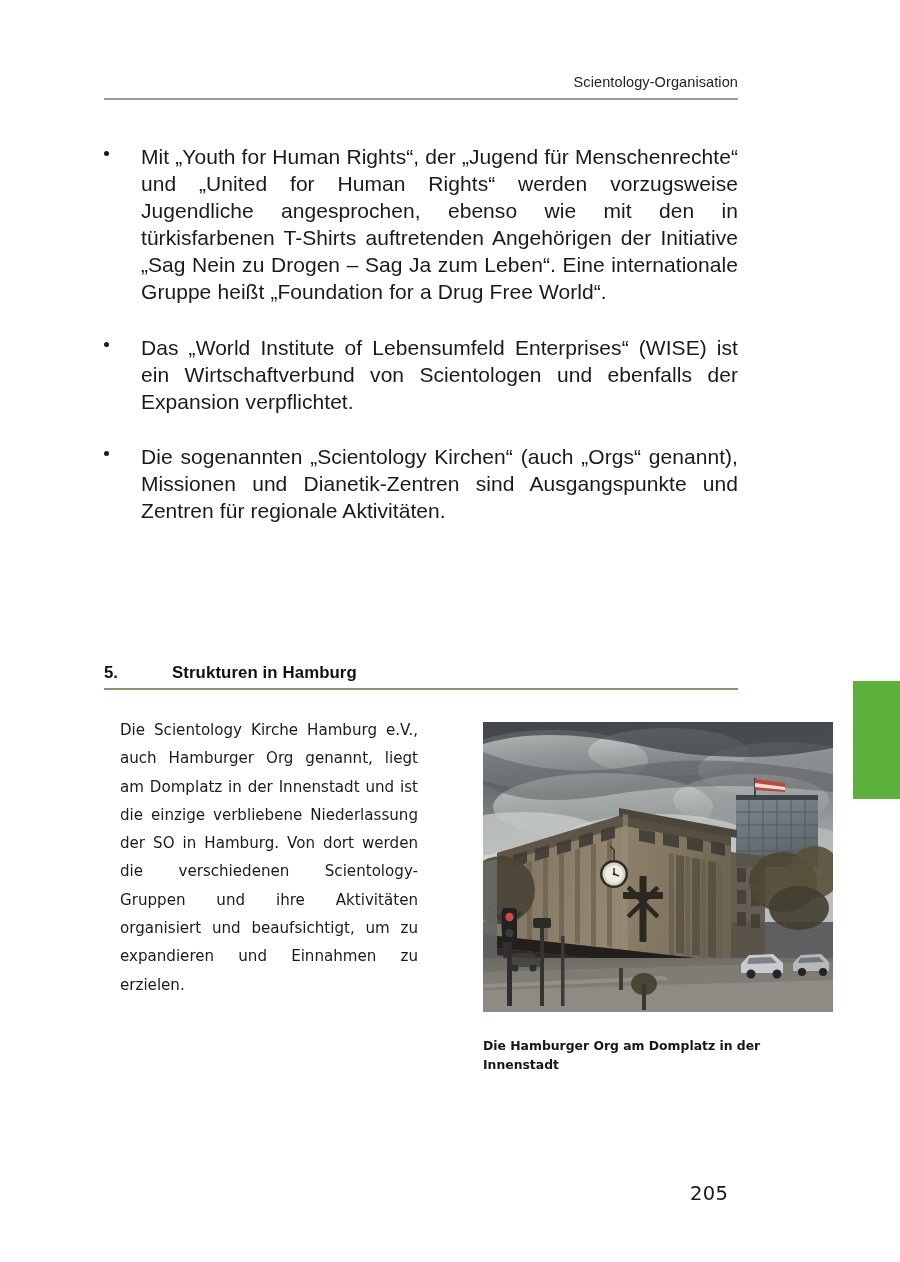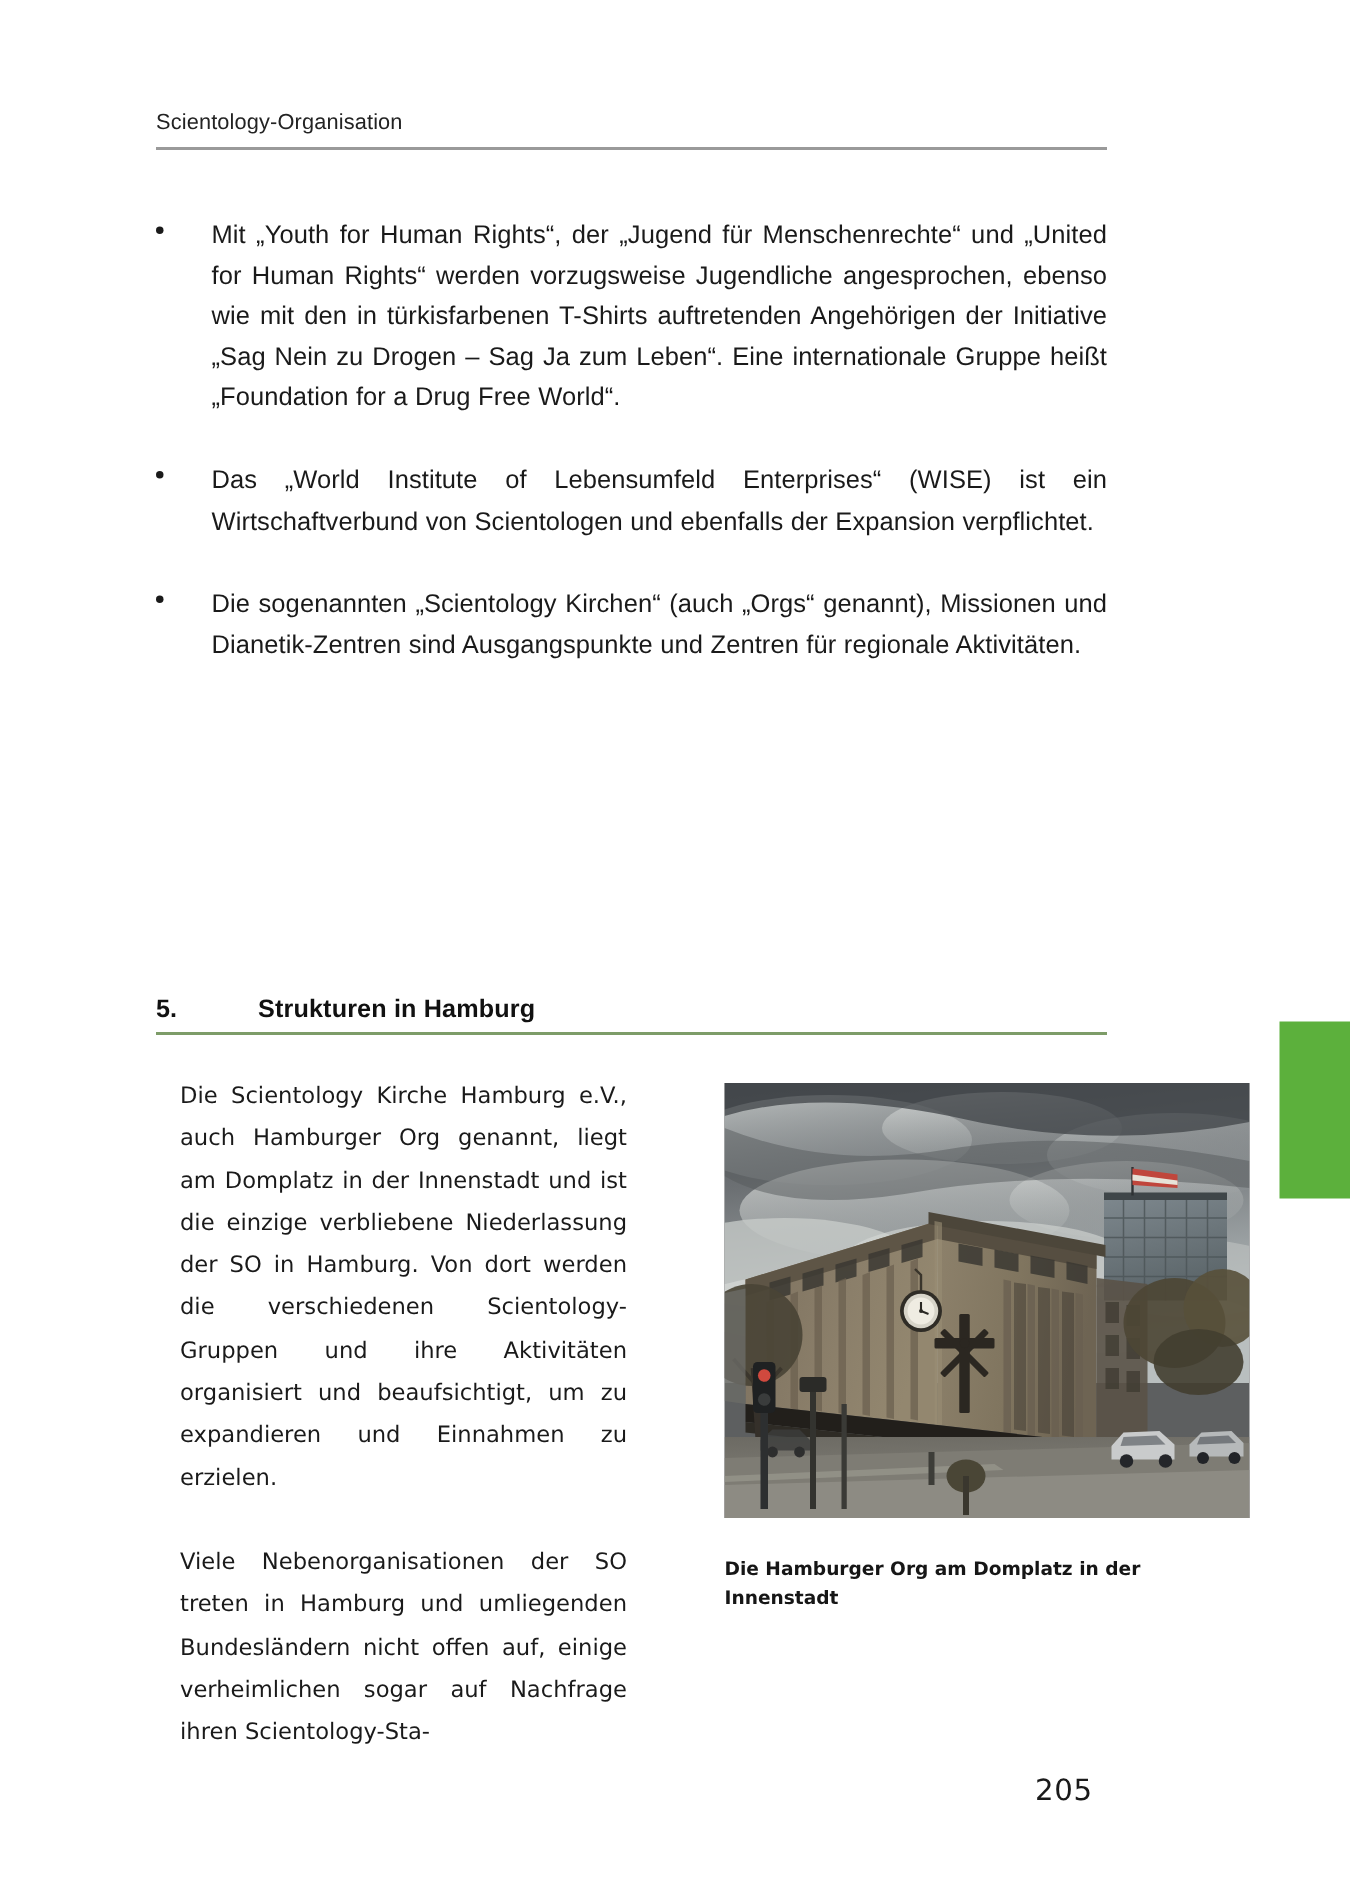--- a/index.html
+++ b/index.html
@@ -16,20 +16,21 @@
     font-family: "Liberation Sans", sans-serif;
     color: #1a1a1a;
   }
 
   
   .header {
     position: absolute;
     left: 104px;
     top: 74px;
     width: 634px;
+    text-align: right;
   }
   .header-title {
     font-family: "Liberation Sans", sans-serif;
     font-size: 14.5px;
     font-weight: 400;
     color: #232323;
     letter-spacing: 0.1px;
     display: block;
   }
   .header-rule {
@@ -59,21 +60,21 @@
     left: 0px;
     top: 8px;
     width: 5px;
     height: 5px;
     border-radius: 50%;
     background: #1a1a1a;
   }
   .bullet-text {
     display: block;
     font-family: "Liberation Sans", sans-serif;
-    font-size: 17px;
+    font-size: 21px;
     line-height: 27.1px;
     text-align: justify;
     text-align-last: left;
     color: #1a1a1a;
     letter-spacing: 0.05px;
     word-spacing: 0.2px;
   }
 
   
   .section-head {
@@ -205,21 +206,20 @@
   <div class="section-head">
     <div class="section-head-row">
       <span class="section-number">5.</span>
       <span class="section-title">Strukturen in Hamburg</span>
     </div>
     <div class="section-rule"></div>
   </div>
 
   <div class="col-left">
     <span class="body-para">Die Scientology Kirche Hamburg e.V., auch Hamburger Org genannt, liegt am Domplatz in der Innenstadt und ist die einzige verbliebene Niederlassung der SO in Hamburg. Von dort werden die verschiedenen Scientology-Gruppen und ihre Aktivitäten organisiert und beaufsichtigt, um zu expandieren und Einnahmen zu erzielen.</span>
-    <span class="body-para">Viele Nebenorganisationen der SO treten in Hamburg und umliegenden Bundesländern nicht offen auf, einige verheimlichen sogar auf Nachfrage ihren Scientology-Sta-</span>
   </div>
 
   <div class="figure">
     <div class="photo-frame">
       <svg class="photo-svg" viewBox="0 0 350 290" preserveAspectRatio="xMidYMid slice">
         <defs>
           <linearGradient id="skyGrad" x1="0" y1="0" x2="0.2" y2="1">
             <stop offset="0%" stop-color="#4e5256"></stop>
             <stop offset="35%" stop-color="#6d7174"></stop>
             <stop offset="70%" stop-color="#9aa0a2"></stop>

